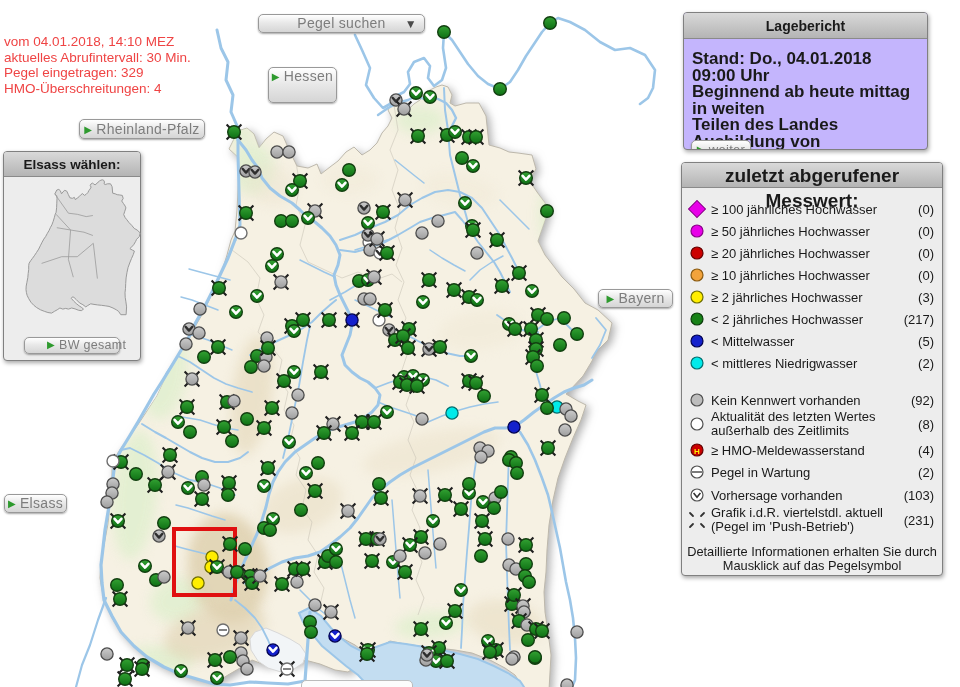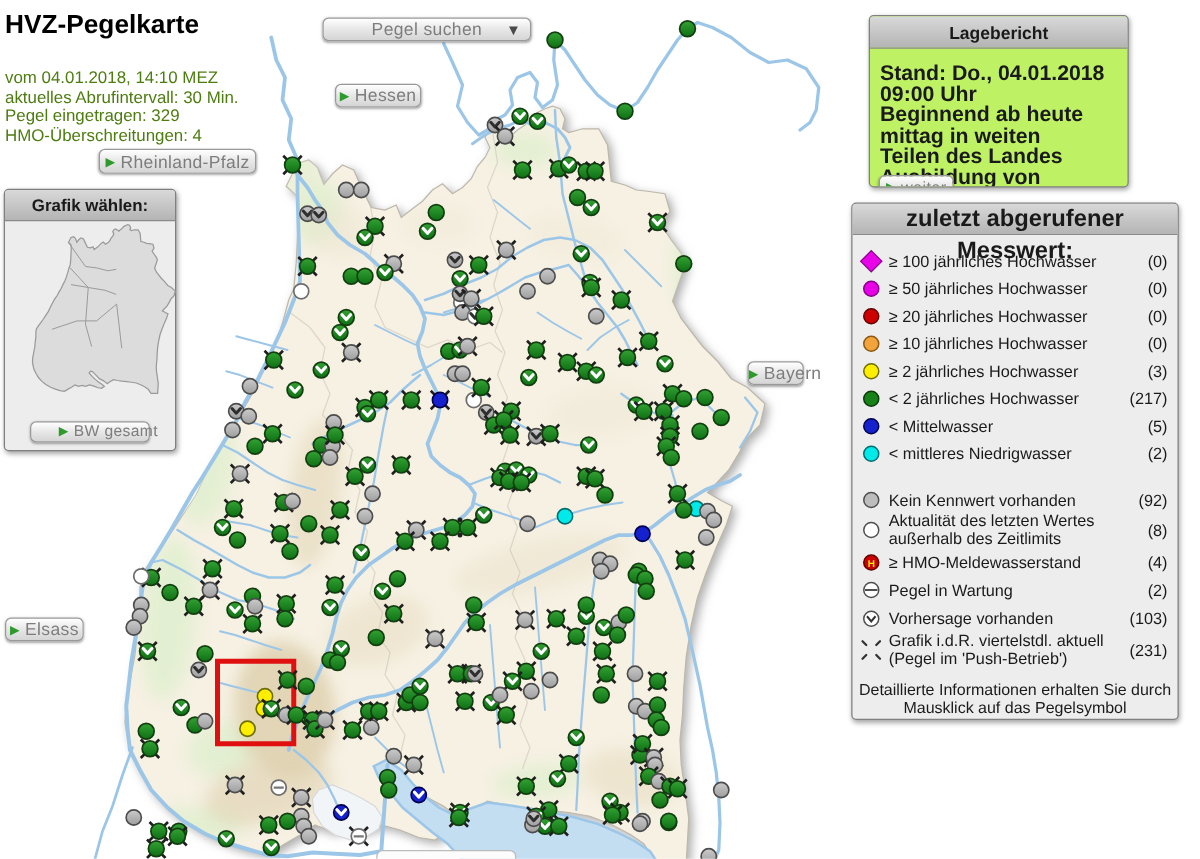--- a/index.html
+++ b/index.html
@@ -1197,49 +1197,48 @@
       </g>
 <g transform="translate(548,448)">
         <use href="#xd"></use>
         <use href="#cg"></use>
       </g>
 </svg>
 
 <div style="position:absolute; left:301px; top:680px; width:112px; height:14px;
   background:#fcfcfc; border:1px solid #bbb; border-radius:5px;"></div>
 
-<div style="position:absolute; left:4px; top:8px; font-size:21px; font-weight:bold; color:#000;">HVZ-Pegelkarte</div>
-<div style="position:absolute; left:4px; top:54px; font-size:13.5px; color:#4d7c0f; line-height:15.5px;">
+<div style="position:absolute; left:4px; top:34px; font-size:13.5px; color:#ef4444; line-height:15.5px;">
 vom 04.01.2018, 14:10 MEZ<br>
 aktuelles Abrufintervall: 30 Min.<br>
 Pegel eingetragen: 329<br>
 HMO-Überschreitungen: 4
 </div>
 
 <div class="btn" style="left:258px; top:14px; width:167px; height:19px; line-height:17px;">Pegel suchen<span style="position:absolute; right:7px; top:1px; color:#4a4a4a; font-size:12px;">▼</span></div>
-<div class="btn" style="left:268px; top:67px; width:69px; height:19px; line-height:17px;"><span class="tri">▶</span>Hessen</div>
+<div class="btn" style="left:268px; top:67px; width:69px; height:36px; line-height:17px;"><span class="tri">▶</span>Hessen</div>
 <div class="btn" style="left:67px; top:119px; width:126px; height:20px; line-height:18px;margin-left:12px;"><span class="tri">▶</span>Rheinland-Pfalz</div>
-<div class="btn" style="left:598px; top:289px; width:45px; height:19px; line-height:17px;"><span class="tri">▶</span>Bayern</div>
+<div class="btn" style="left:598px; top:289px; width:75px; height:19px; line-height:17px;"><span class="tri">▶</span>Bayern</div>
 <div class="btn" style="left:4px; top:494px; width:63px; height:19px; line-height:17px;"><span class="tri">▶</span>Elsass</div>
 
 <div class="panel" style="left:3px; top:151px; width:138px; height:210px;">
- <div class="phead" style="height:25px; line-height:25px; font-size:13.5px;">Grafik wählen:</div>
+ <div class="phead" style="height:25px; line-height:25px; font-size:13.5px;">Elsass wählen:</div>
 </div>
 <svg style="position:absolute; left:0; top:0;" width="200" height="400" viewBox="0 0 200 400">
  <path d="M54.8 194.0 L56.8 190.0 L58.8 189.4 L60.3 190.7 L61.5 193.8 L63.0 191.8 L64.8 190.3 L66.8 191.2 L68.4 194.7 L69.9 197.8 L72.4 198.3 L74.4 197.4 L75.3 199.6 L77.3 198.1 L79.1 196.7 L80.9 194.7 L82.6 193.6 L84.4 195.4 L86.2 194.3 L87.8 192.7 L88.9 190.5 L90.2 188.9 L91.1 187.1 L90.2 185.4 L91.1 183.8 L92.5 183.1 L93.8 184.0 L95.1 184.9 L96.0 184.0 L97.4 183.1 L98.3 181.8 L99.6 180.9 L100.9 180.2 L102.3 179.8 L103.6 180.2 L104.5 182.0 L104.0 183.8 L105.2 184.5 L107.6 183.8 L110.5 183.8 L112.1 186.7 L112.7 193.2 L115.2 193.8 L117.2 194.7 L119.2 194.9 L122.3 195.4 L123.2 198.5 L121.7 201.0 L123.5 203.6 L125.2 206.1 L125.9 207.9 L124.8 211.2 L123.7 214.6 L125.2 217.7 L126.8 219.7 L129.0 222.6 L131.7 225.3 L134.2 228.4 L137.1 230.0 L140.2 232.9 L139.3 236.6 L136.6 239.3 L135.7 241.3 L133.7 244.7 L130.8 247.8 L129.9 248.7 L132.6 250.2 L134.4 251.1 L133.3 254.5 L131.5 258.5 L129.7 263.0 L128.1 267.4 L127.0 272.3 L126.1 277.9 L125.7 283.5 L125.5 288.4 L125.0 292.8 L125.2 297.3 L125.9 301.8 L126.6 306.9 L126.1 314.7 L120.8 314.7 L118.5 311.3 L116.3 309.8 L113.0 308.0 L109.0 306.4 L105.2 305.8 L101.4 305.3 L97.4 304.9 L94.0 304.4 L90.7 303.8 L87.3 305.8 L85.8 306.9 L82.9 304.7 L79.5 302.9 L76.2 299.5 L73.9 297.3 L72.4 296.9 L71.3 298.4 L73.9 301.3 L76.2 303.5 L79.1 305.8 L81.8 307.6 L83.5 309.1 L81.3 310.7 L78.4 310.2 L75.1 308.9 L71.7 308.0 L68.4 309.1 L65.7 308.4 L62.8 309.1 L59.9 308.0 L57.2 309.8 L54.5 311.3 L51.6 313.1 L47.9 312.5 L44.3 311.3 L40.5 309.8 L36.7 307.6 L33.8 305.3 L30.9 302.2 L28.7 298.6 L27.1 295.3 L26.4 292.4 L26.0 289.7 L26.2 286.1 L26.9 282.4 L27.8 277.7 L28.2 273.4 L28.7 269.6 L28.7 265.6 L29.1 263.2 L30.7 260.7 L32.2 258.7 L34.3 255.8 L36.5 252.5 L38.7 249.1 L40.3 245.8 L42.1 242.2 L43.8 239.1 L45.6 236.6 L47.4 233.3 L49.0 230.6 L50.5 227.3 L51.9 224.8 L53.2 221.3 L54.3 217.7 L55.2 214.3 L56.1 212.3 L56.6 207.7 L56.8 203.2 L57.0 198.7 L56.8 195.8 Z" fill="#dcdcdc" stroke="#9a9a9a" stroke-width="1"></path>
  <polyline points="54.8,194.0 68.4,213.2 77.3,214.3 86.2,216.6 92.9,215.5" fill="none" stroke="#9a9a9a" stroke-width="0.8"></polyline>
 <polyline points="56.8,227.7 70.6,230.0 84.0,232.2 92.9,235.5" fill="none" stroke="#9a9a9a" stroke-width="0.8"></polyline>
 <polyline points="56.1,214.3 70.6,230.0" fill="none" stroke="#9a9a9a" stroke-width="0.8"></polyline>
 <polyline points="41.6,263.4 61.7,256.7 77.3,256.7 93.3,243.3" fill="none" stroke="#9a9a9a" stroke-width="0.8"></polyline>
 <polyline points="93.3,243.3 97.4,278.6" fill="none" stroke="#9a9a9a" stroke-width="0.8"></polyline>
 <polyline points="70.6,230.0 68.4,259.4 73.3,277.2" fill="none" stroke="#9a9a9a" stroke-width="0.8"></polyline>
 </svg>
 <div class="btn" style="left:24px; top:337px; width:96px; height:17px; line-height:15px; font-size:12.5px;padding-left:22px;"><span class="tri">▶</span>BW gesamt</div>
 
-<div class="panel" style="left:683px; top:12px; width:208px; height:138px; background:#bef264;margin-left:12px;">
+<div class="panel" style="left:683px; top:12px; width:245px; height:138px; background:#c4b5fd;">
  <div class="phead" style="height:26px; line-height:26px; font-size:14px;">Lagebericht</div>
  <div style="padding:12px 8px 0 8px; font-size:17px; color:#1a1a1a; line-height:16.5px;font-weight:bold;">
  Stand: Do., 04.01.2018 09:00 Uhr<br>
  Beginnend ab heute mittag in weiten<br>
  Teilen des Landes Ausbildung von<br>
  kleineren bis mittleren Hochwassern<br>
  An ...
  </div>
  <div class="btn" style="left:7px; top:127px; width:60px; height:19px; line-height:17px; font-size:13px; position:absolute;"><span class="tri">▶</span>weiter</div>
 </div>

